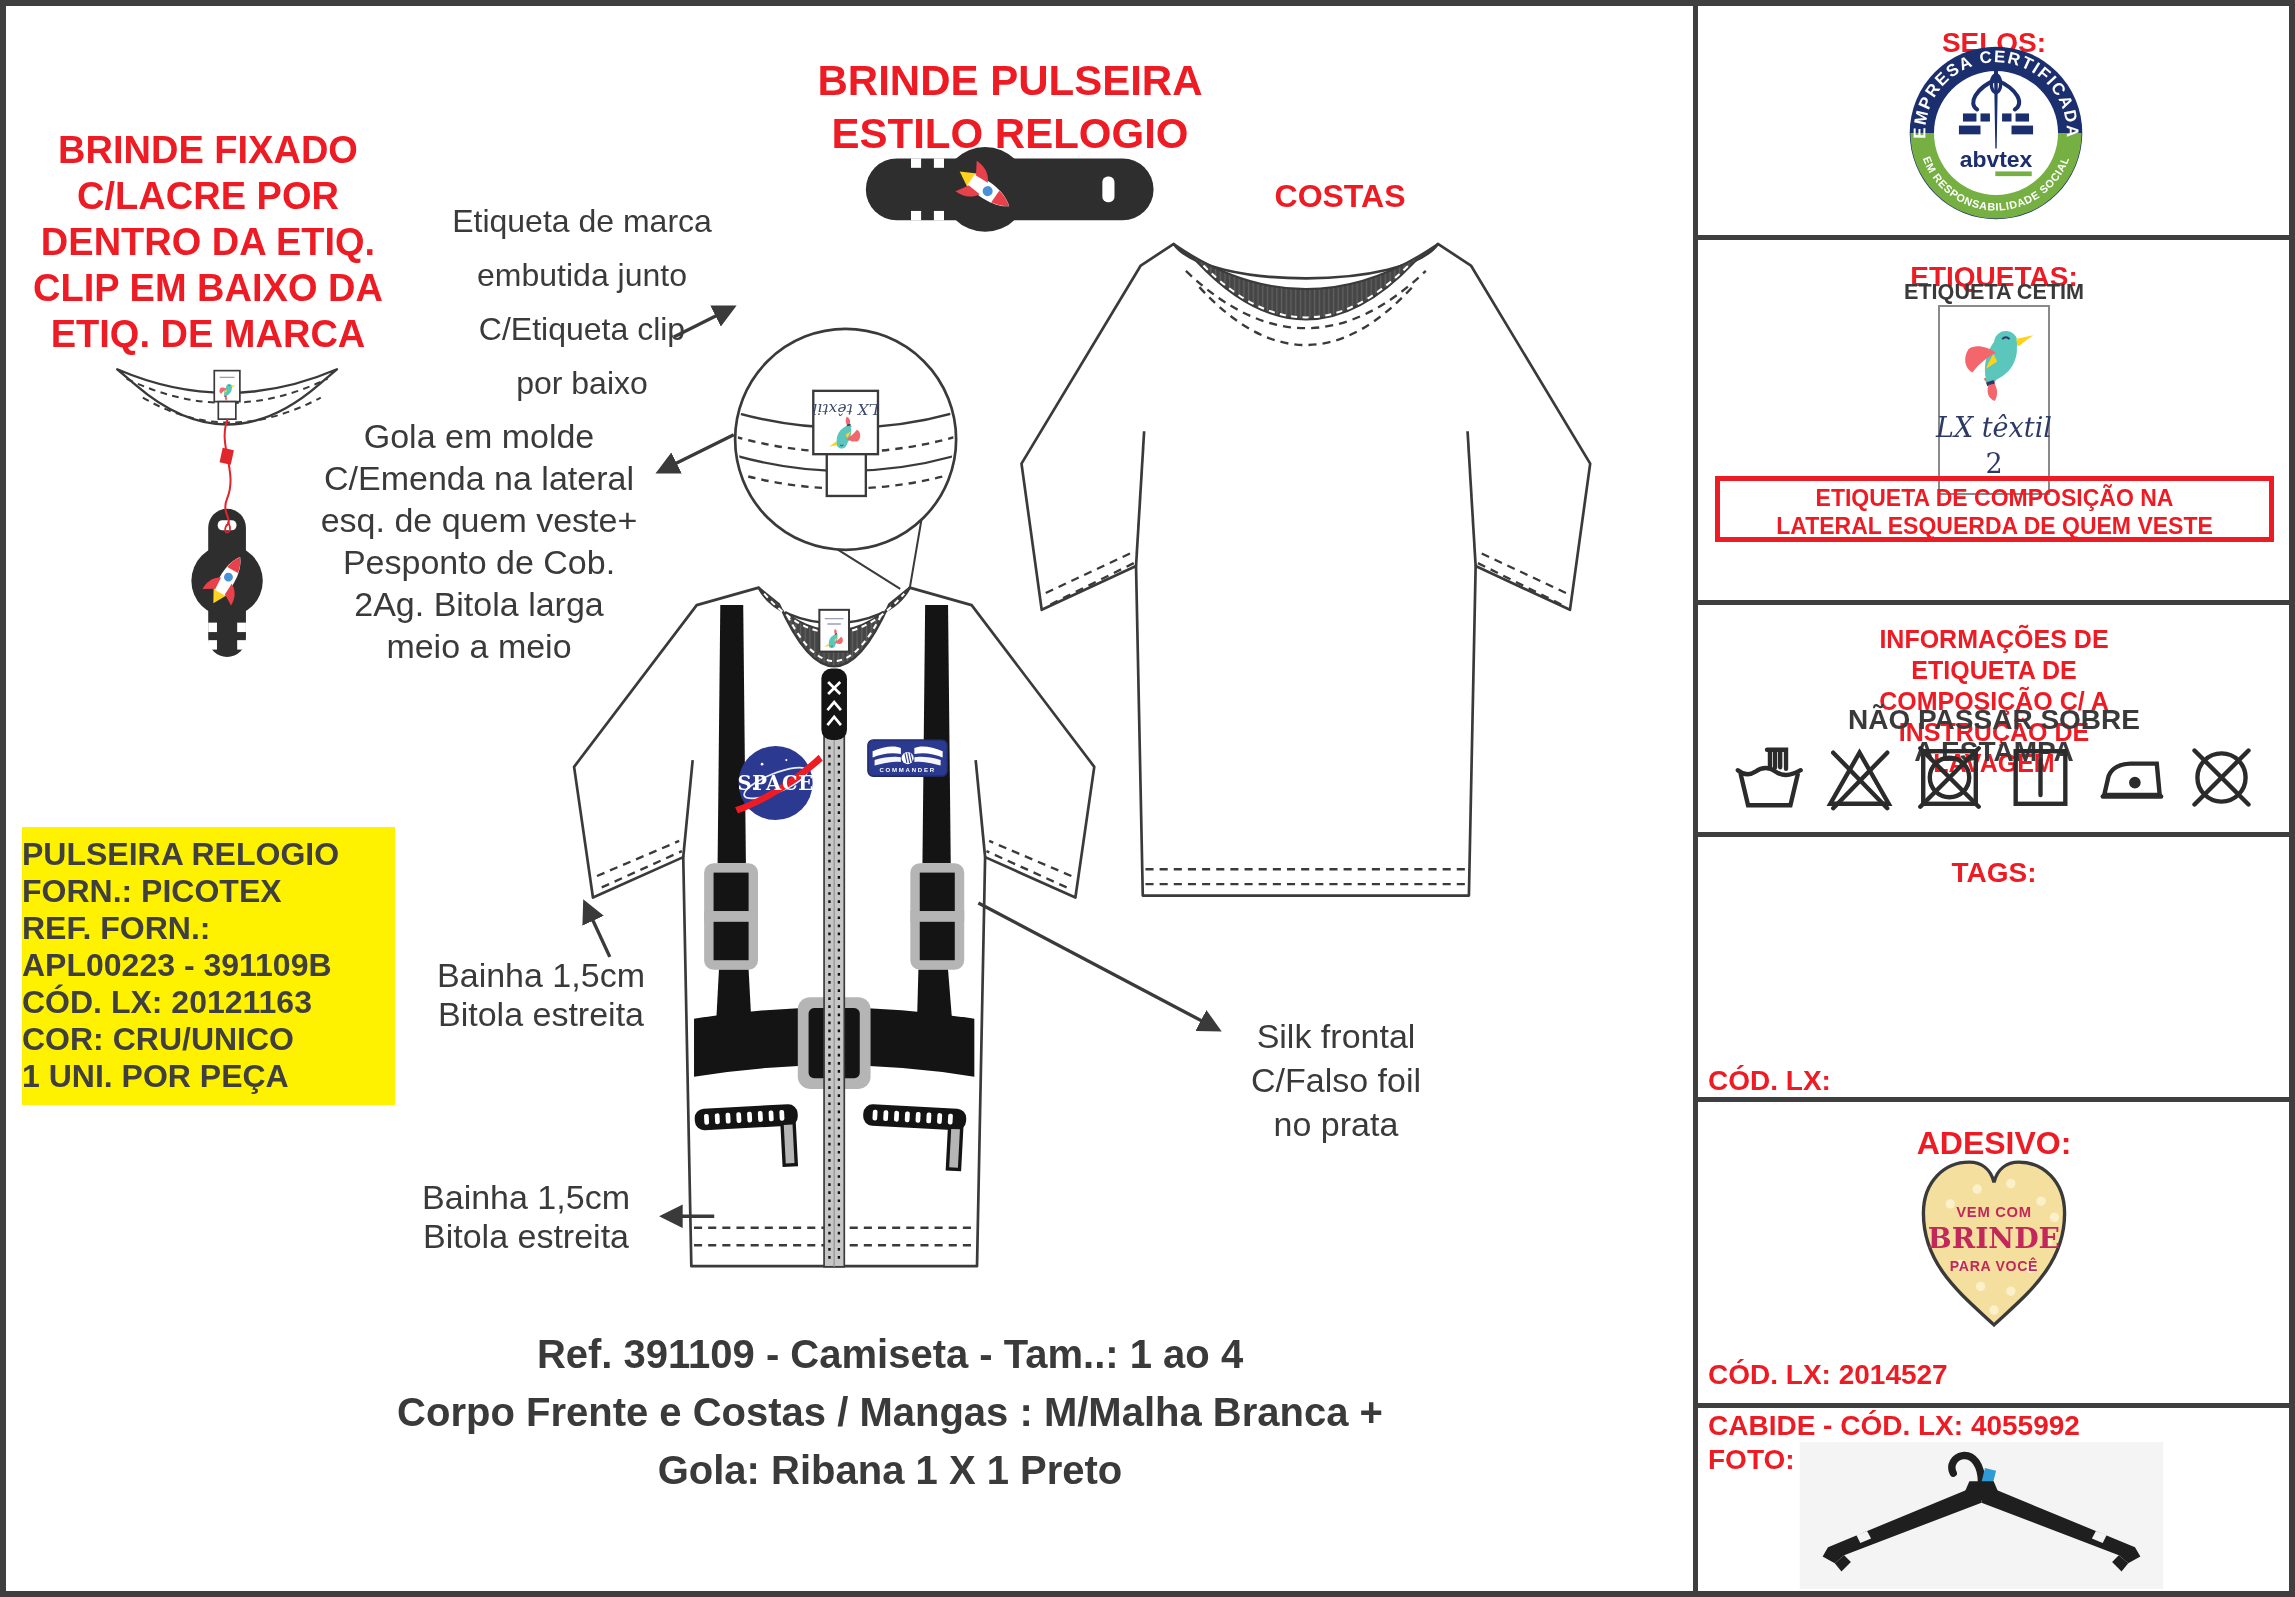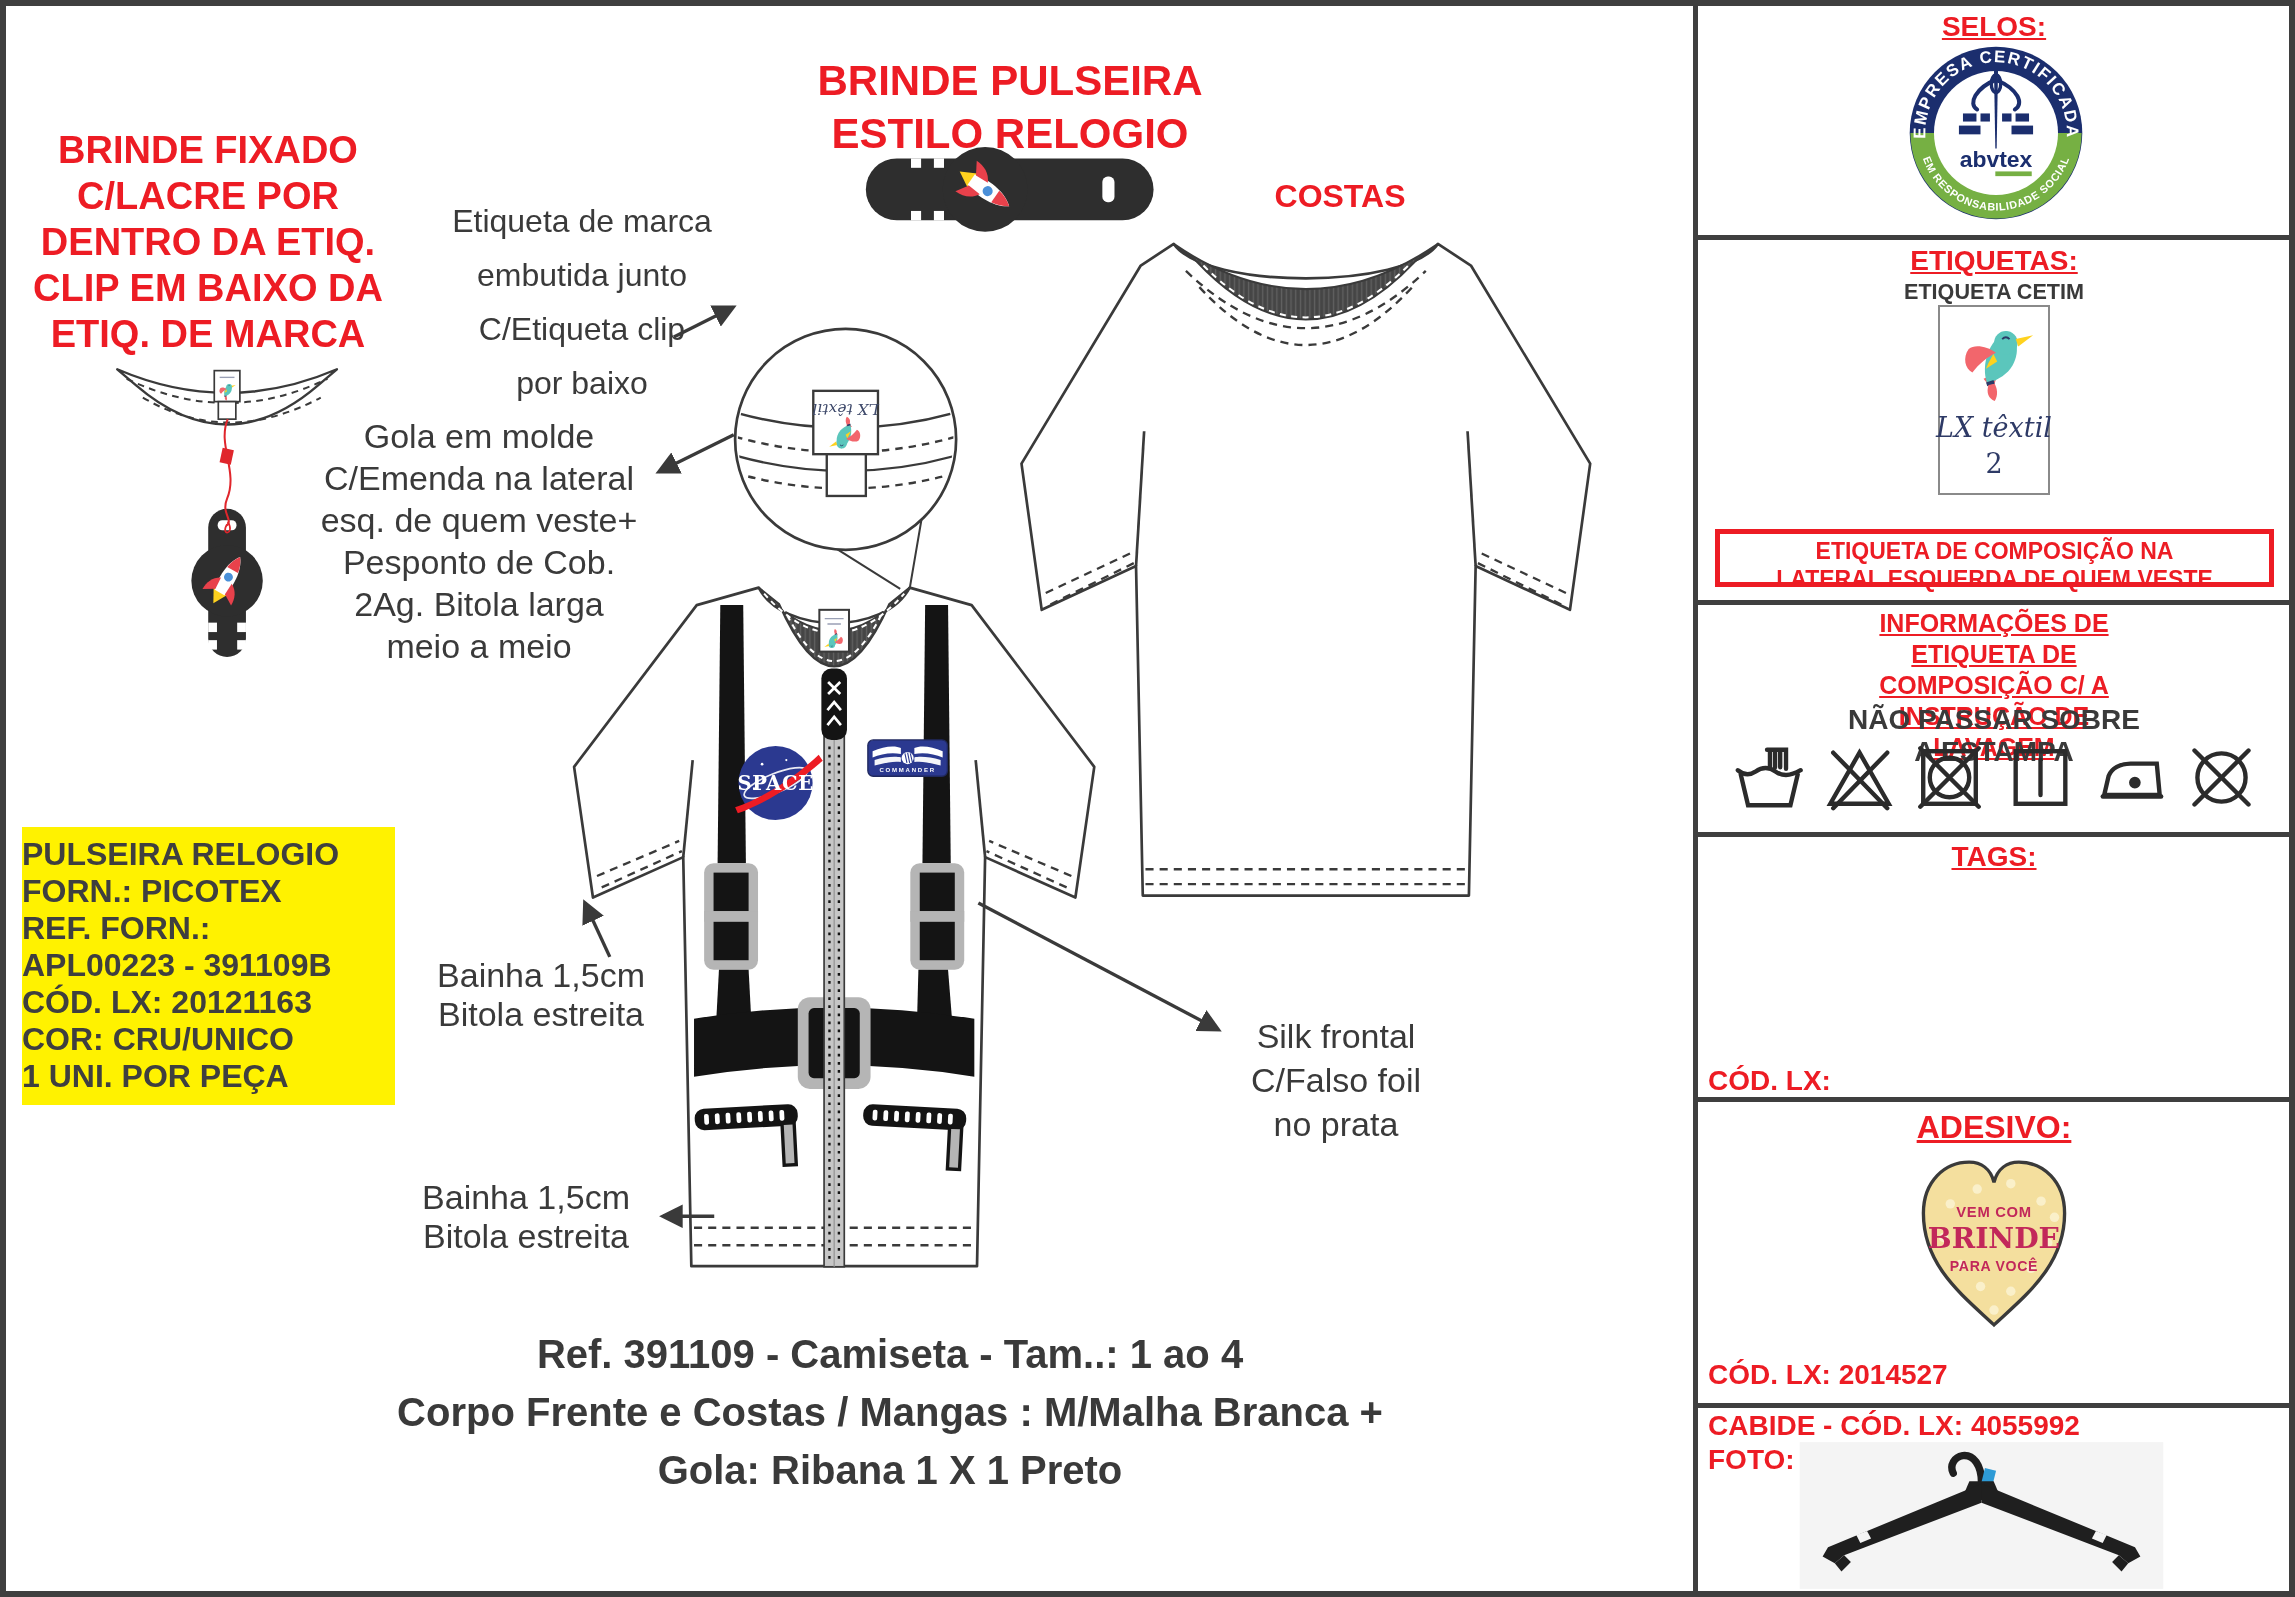--- a/index.html
+++ b/index.html
@@ -3,21 +3,21 @@
 <meta charset="utf-8">
 <style>
   html,body{margin:0;padding:0;background:#fff;}
   body{font-family:"Liberation Sans",sans-serif;color:#3a3a3a;}
   #canvas{position:relative;width:2295px;height:1597px;background:#fff;overflow:hidden;}
   .abs{position:absolute;}
   .ctr{transform:translateX(-50%);text-align:center;white-space:pre-line;}
   .pre{white-space:pre-line;}
   .b{font-weight:bold;}
   .red{color:#ED1C24;}
-  .u{text-decoration:underline;}
+  .u{margin-top:16px;}
   .ink{color:#3a3a3a;}
   .navy{color:#2e3a66;}
   .sec{position:absolute;left:1693px;width:603px;border:5.4px solid #3f3f3f;box-sizing:border-box;background:#fff;}
   .pageborder{position:absolute;left:0;top:0;width:2295px;height:1597px;border:6.7px solid #3f3f3f;box-sizing:border-box;pointer-events:none;z-index:60;}
   .iconrow{display:flex;gap:17.5px;}
   svg{display:block;}
 </style>
 </head>
 <body>
 
@@ -303,21 +303,21 @@
   </svg>
 
   <div class="abs ctr red b u" style="left:1994px;top:245px;font-size:28px">ETIQUETAS:</div>
   <div class="abs ctr b ink" style="left:1994px;top:279px;font-size:21.6px">ETIQUETA CETIM</div>
   <div class="abs" style="left:1938px;top:305px;width:112px;height:190px;border:2px solid #8a8a8a;box-sizing:border-box;background:#fff"></div>
   <svg class="abs" style="left:1946px;top:311px" width="97" height="101" viewBox="-72 -75 144 150">
     <use href="#birdDef" transform="translate(4,-2) scale(0.92)"></use>
   </svg>
   <div class="abs ctr navy" style="left:1994px;top:412px;font-family:'DejaVu Serif',serif;font-style:italic;font-size:27px">LX têxtil</div>
   <div class="abs ctr navy" style="left:1994px;top:448px;font-family:'DejaVu Serif',serif;font-size:27px">2</div>
-  <div class="abs" style="left:1715px;top:529px;width:559px;height:58px;border:5.4px solid #ED1C24;box-sizing:border-box">
+  <div class="abs" style="left:1715px;top:476px;width:559px;height:66px;border:5.4px solid #ED1C24;box-sizing:border-box">
     <div class="pre red b" style="margin-top:2.7px;text-align:center;font-size:23px;line-height:28px">ETIQUETA DE COMPOSIÇÃO NA
 LATERAL ESQUERDA DE QUEM VESTE</div>
   </div>
 
   <div class="abs ctr red b u" style="left:1994px;top:608px;font-size:25px;line-height:31px">INFORMAÇÕES DE
 ETIQUETA DE COMPOSIÇÃO C/ A
 INSTRUÇÃO DE LAVAGEM</div>
   <div class="abs ctr b ink" style="left:1994px;top:704px;font-size:28px">NÃO PASSAR SOBRE A ESTAMPA</div>
   <div class="abs iconrow" style="left:1732px;top:741px">
     <svg width="73" height="73" viewBox="0 0 100 100" stroke="#2b2b2b" stroke-width="6" fill="none" stroke-linecap="round">

